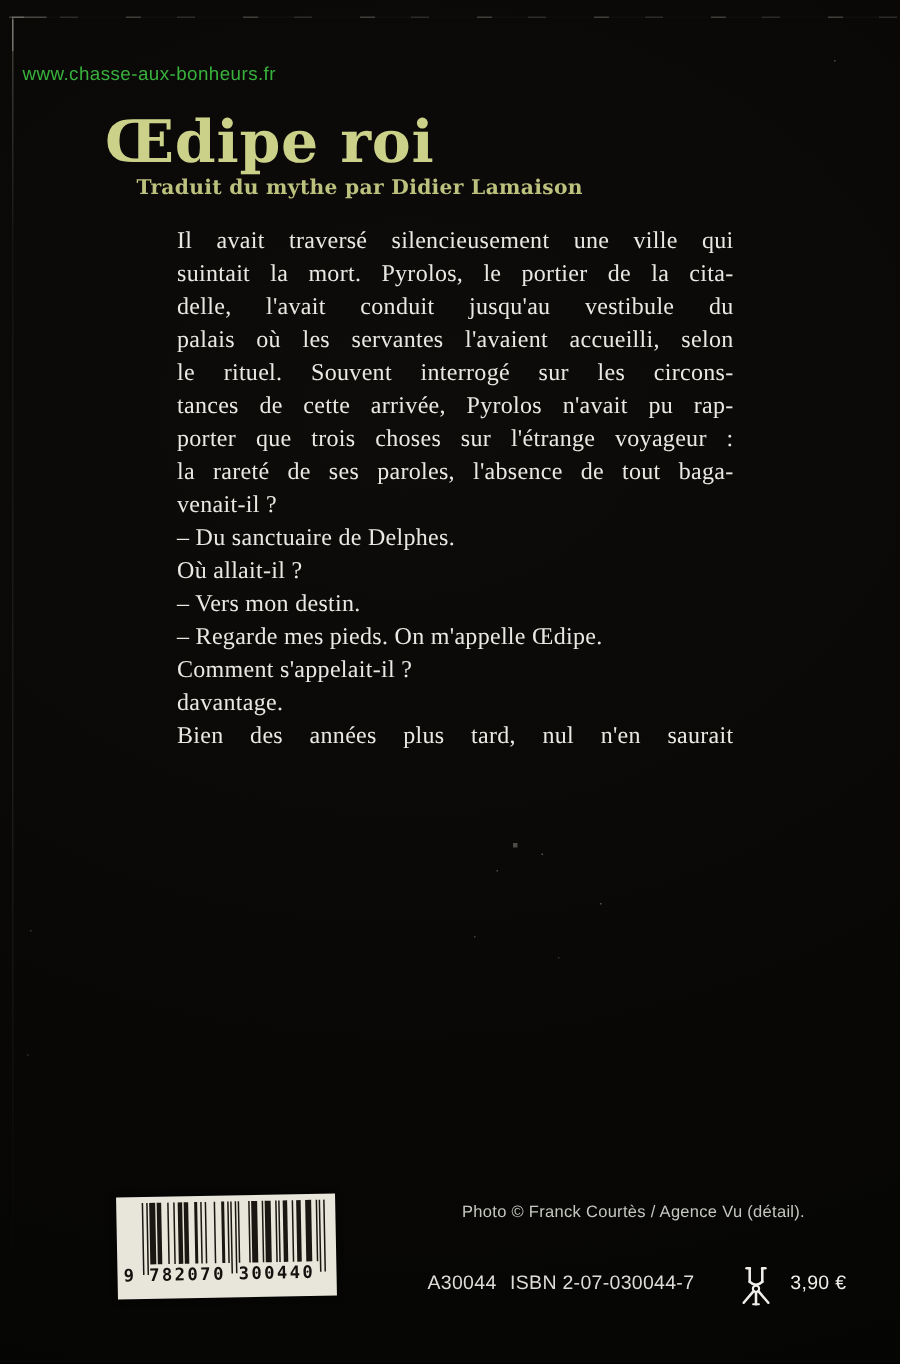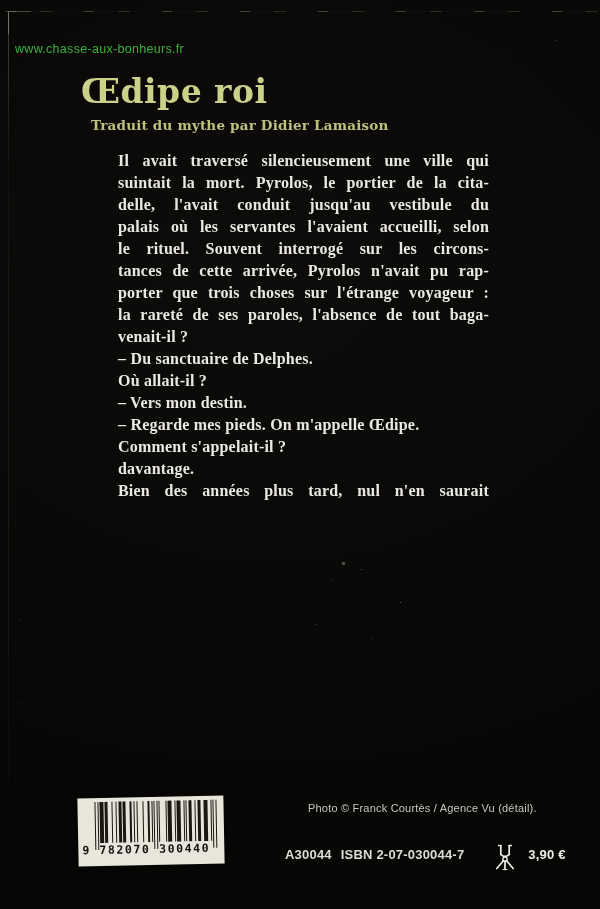--- a/index.html
+++ b/index.html
@@ -42,54 +42,54 @@
   }
 
   .watermark{
     position:absolute;left:15px;top:42px;
     font-family:"Liberation Sans", sans-serif;
     font-size:12.5px;letter-spacing:.3px;
     color:#38b23c;
   }
 
   .title{
-    position:absolute;left:81px;top:72px;
+    position:absolute;left:70px;top:72px;
     font-family:"DejaVu Serif", serif;
-    font-weight:bold;font-size:33px;letter-spacing:.5px;
+    font-weight:bold;font-size:39px;letter-spacing:.5px;
     color:#ccd189;
   }
   .subtitle{
     position:absolute;left:91px;top:117px;
     font-family:"DejaVu Serif", serif;
     font-weight:bold;font-size:13.5px;letter-spacing:.2px;
     color:#bdc17e;
   }
 
   .body-text{
     position:absolute;left:118px;top:150px;width:371px;
     color:#eae8e2;
     font-family:"Liberation Serif", serif;
-    font-weight:bold;font-size:16px;line-height:22px;
+    font-weight:normal;font-size:16px;line-height:22px;
     letter-spacing:.2px;
   }
   .bline{white-space:nowrap;}
   .bline.just{white-space:normal;text-align:justify;text-align-last:justify;}
 
   .credit{
     position:absolute;left:308px;top:802px;
     font-family:"Liberation Sans", sans-serif;
     font-size:11px;letter-spacing:.2px;
     color:#c6c6c2;
   }
 
   .footer-row{
     position:absolute;left:285px;top:841px;height:26px;
     display:flex;align-items:center;
     font-family:"Liberation Sans", sans-serif;
-    color:#dddcd8;font-size:13px;font-weight:bold;letter-spacing:.2px;
+    color:#dddcd8;font-size:13px;font-weight:normal;letter-spacing:.2px;
   }
   .footer-row .code{margin-right:9px;}
   .footer-row .isbn{margin-right:26px;}
   .logo{width:30px;height:30px;margin-right:8px;position:relative;top:4px;}
   .logo svg{display:block;}
   .price{color:#efeeea;}
 
   .barcode{
     position:absolute;left:78px;top:797px;width:146px;height:68px;
     background:#e8e6da;

